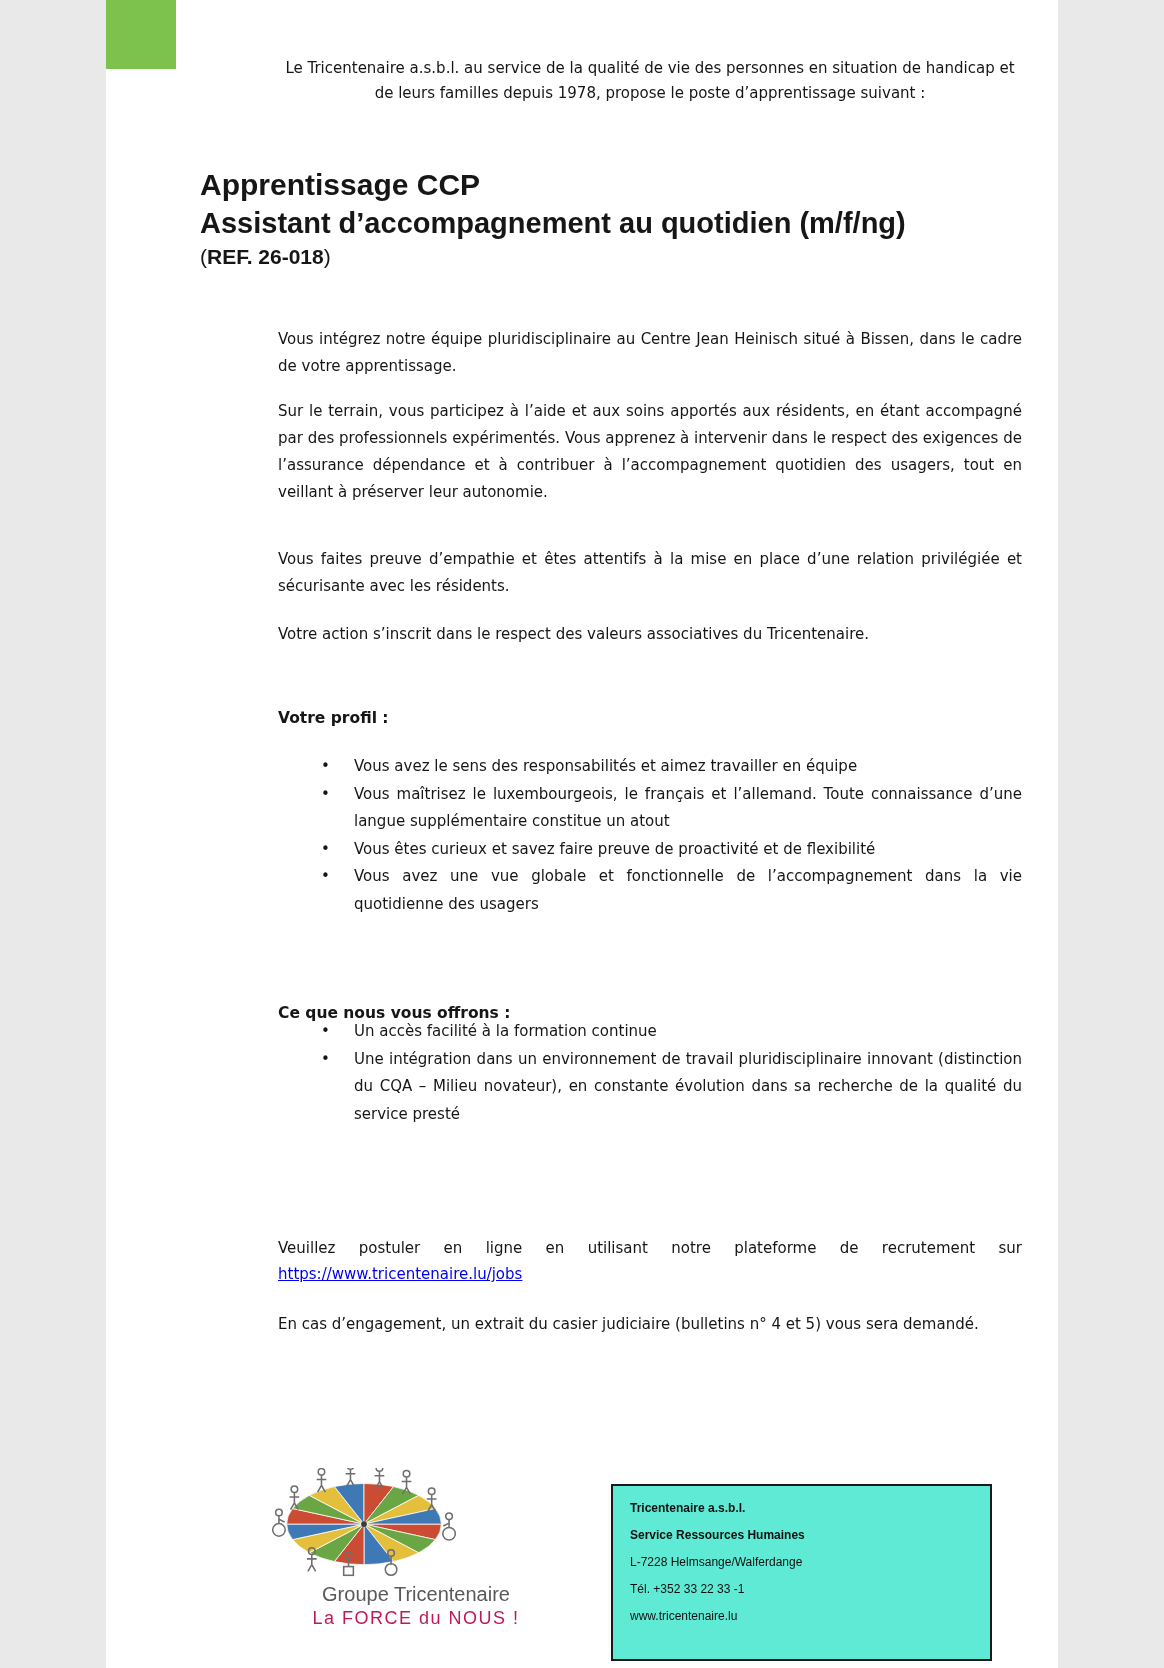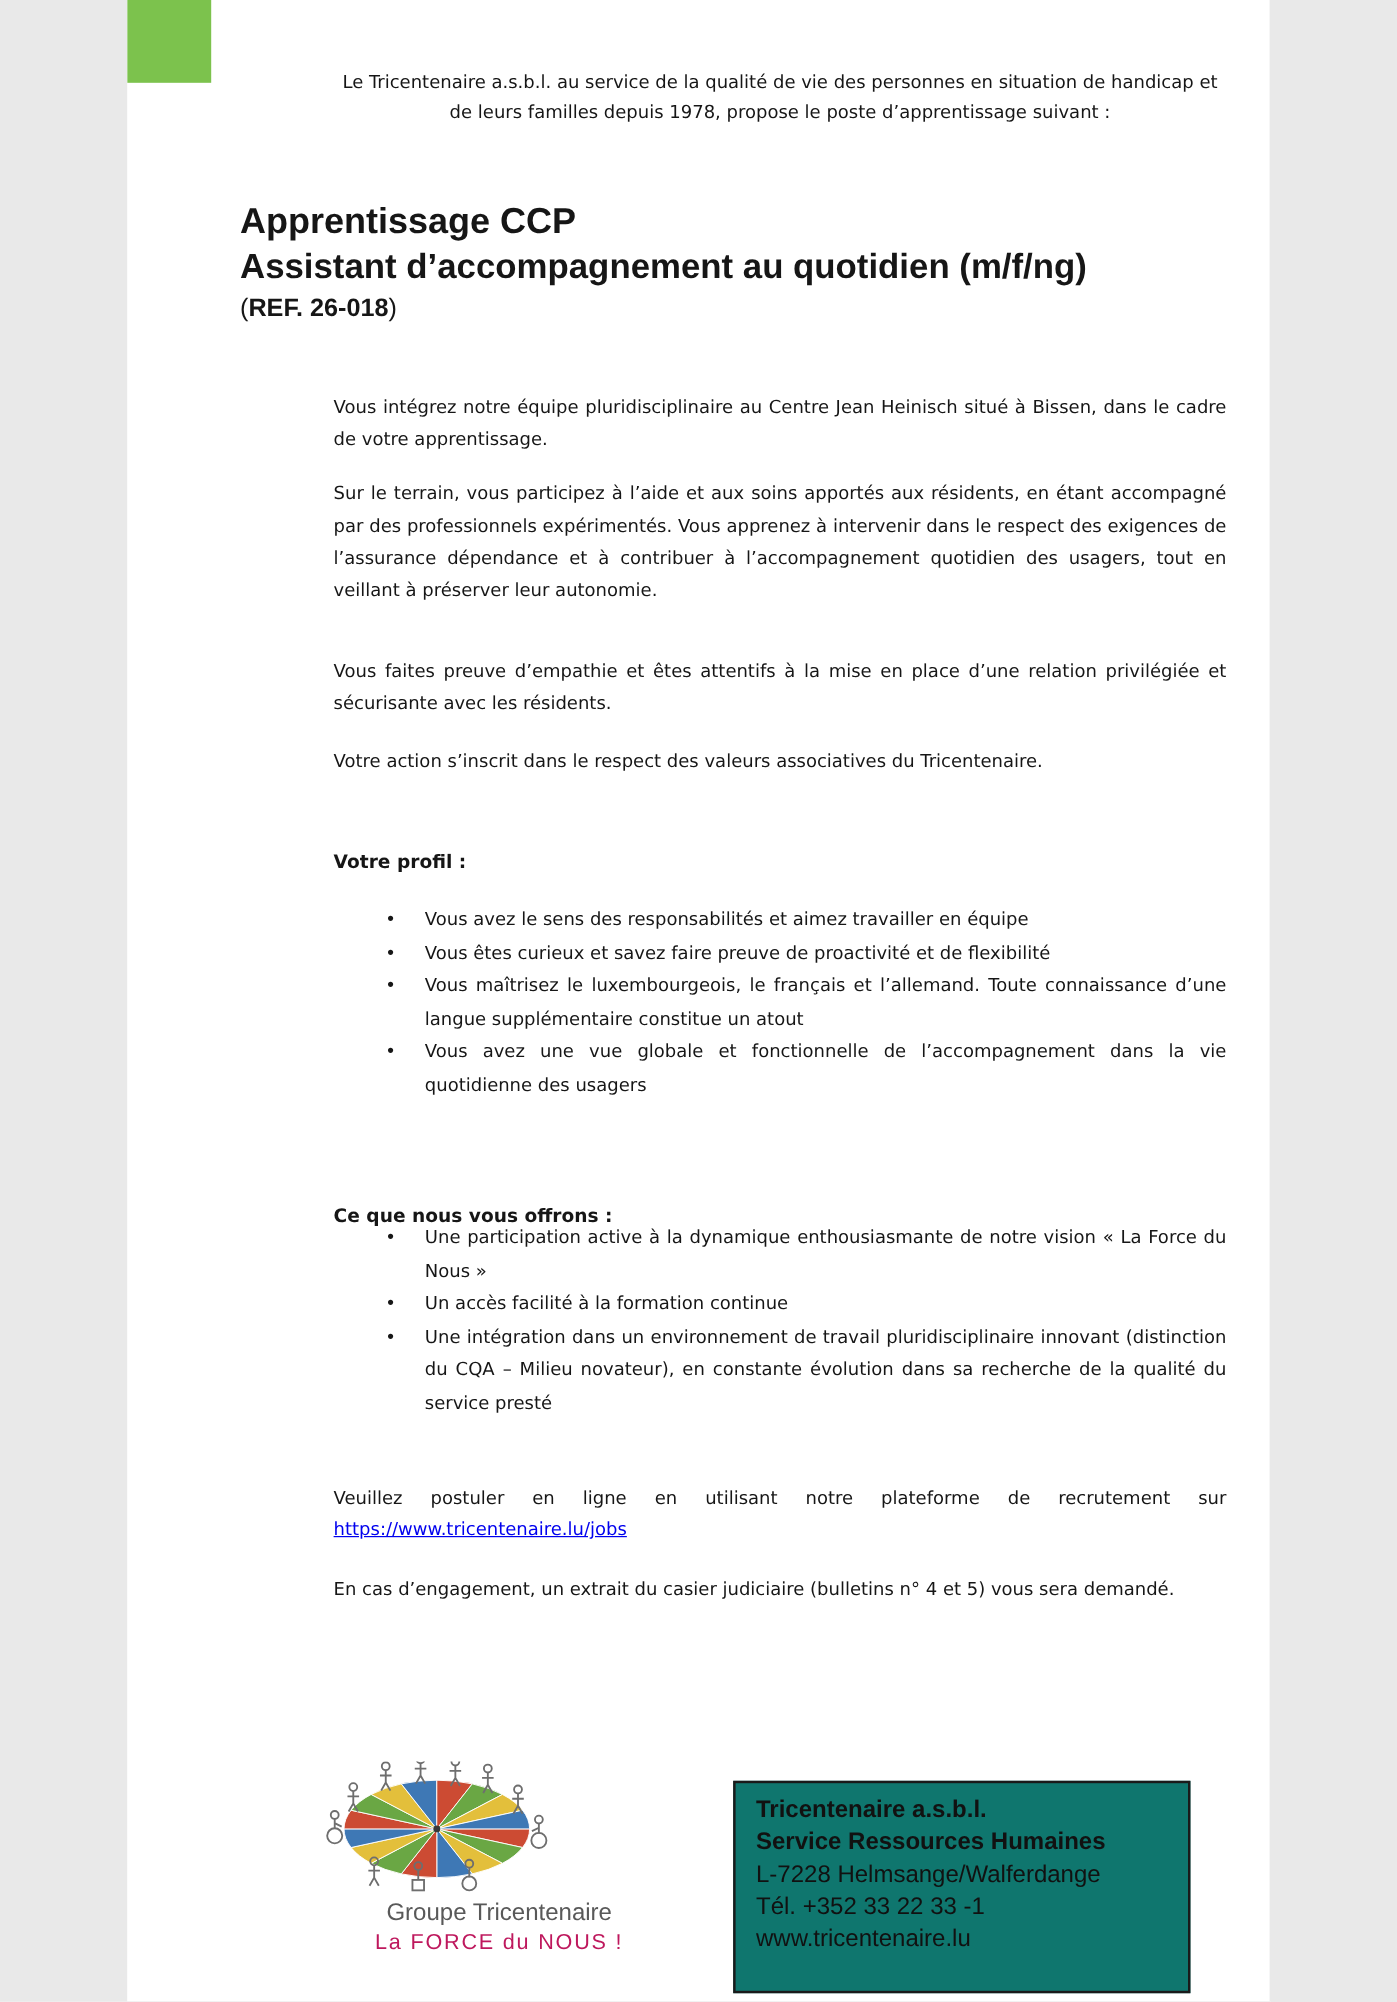--- a/index.html
+++ b/index.html
@@ -54,23 +54,23 @@
   .note{top:1311px;}
 
   .logo{position:absolute;left:158px;top:1468px;width:200px;height:116px;}
   .logo-text1{position:absolute;left:150px;top:1582px;width:320px;text-align:center;
     font-family:"Liberation Sans",sans-serif;font-size:20px;line-height:24px;color:#595959;}
   .logo-text2{position:absolute;left:150px;top:1607px;width:320px;text-align:center;
     font-family:"Liberation Sans",sans-serif;font-size:18px;line-height:22px;color:#be185d;
     letter-spacing:1.5px;}
 
   .contact-box{position:absolute;left:505px;top:1484px;width:381px;height:177px;
-    box-sizing:border-box;border:2px solid #1a1a1a;background:#0f766e;
+    box-sizing:border-box;border:2px solid #1a1a1a;background:#5eead4;
     padding:9px 10px 0 17px;
-    font-family:"Liberation Sans",sans-serif;font-size:20px;line-height:27px;color:#111;}
+    font-family:"Liberation Sans",sans-serif;font-size:12px;line-height:27px;color:#111;}
   .contact-box .b{font-weight:bold;}
   .contact-box div{white-space:nowrap;}
 </style>
 </head>
 <body>
 
 <div class="page">
   <div class="corner-green"></div>
   <div class="corner-yellow"></div>
 
@@ -85,28 +85,27 @@
     </div>
 
     <p class="para p1">Vous intégrez notre équipe pluridisciplinaire au Centre Jean Heinisch situé à Bissen, dans le cadre de votre apprentissage.</p>
     <p class="para p2">Sur le terrain, vous participez à l’aide et aux soins apportés aux résidents, en étant accompagné par des professionnels expérimentés. Vous apprenez à intervenir dans le respect des exigences de l’assurance dépendance et à contribuer à l’accompagnement quotidien des usagers, tout en veillant à préserver leur autonomie.</p>
     <p class="para p3">Vous faites preuve d’empathie et êtes attentifs à la mise en place d’une relation privilégiée et sécurisante avec les résidents.</p>
     <p class="para p4">Votre action s’inscrit dans le respect des valeurs associatives du Tricentenaire.</p>
 
     <h3 class="section-heading h-profile">Votre profil :</h3>
     <ul class="bullets list-profile">
       <li>Vous avez le sens des responsabilités et aimez travailler en équipe</li>
+      <li>Vous maîtrisez le luxembourgeois, le français et l’allemand. Toute connaissance d’une langue supplémentaire constitue un atout</li>
       <li>Vous êtes curieux et savez faire preuve de proactivité et de flexibilité</li>
-      <li>Vous maîtrisez le luxembourgeois, le français et l’allemand. Toute connaissance d’une langue supplémentaire constitue un atout</li>
       <li>Vous avez une vue globale et fonctionnelle de l’accompagnement dans la vie quotidienne des usagers</li>
     </ul>
 
     <h3 class="section-heading h-offer">Ce que nous vous offrons :</h3>
     <ul class="bullets list-offer">
-      <li>Une participation active à la dynamique enthousiasmante de notre vision « La Force du Nous »</li>
       <li>Un accès facilité à la formation continue</li>
       <li>Une intégration dans un environnement de travail pluridisciplinaire innovant (distinction du CQA – Milieu novateur), en constante évolution dans sa recherche de la qualité du service presté</li>
     </ul>
 
     <p class="para apply"><span class="justify-line">Veuillez postuler en ligne en utilisant notre plateforme de recrutement sur</span><a>https://www.tricentenaire.lu/jobs</a></p>
 
     <p class="para note">En cas d’engagement, un extrait du casier judiciaire (bulletins n° 4 et 5) vous sera demandé.</p>
   </div>
 
   <svg class="logo" viewBox="0 0 200 120">

